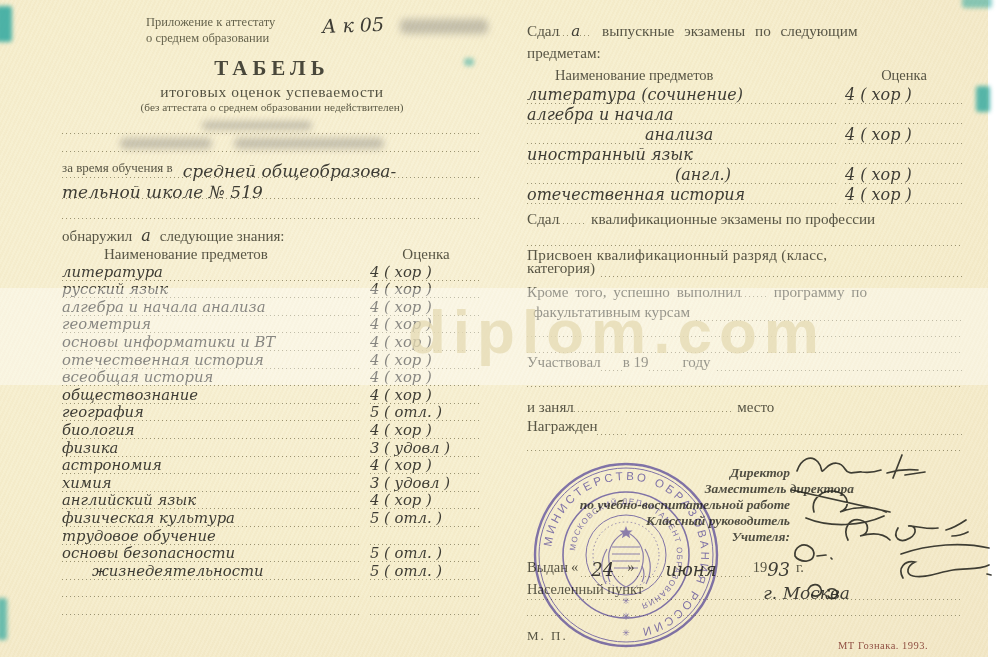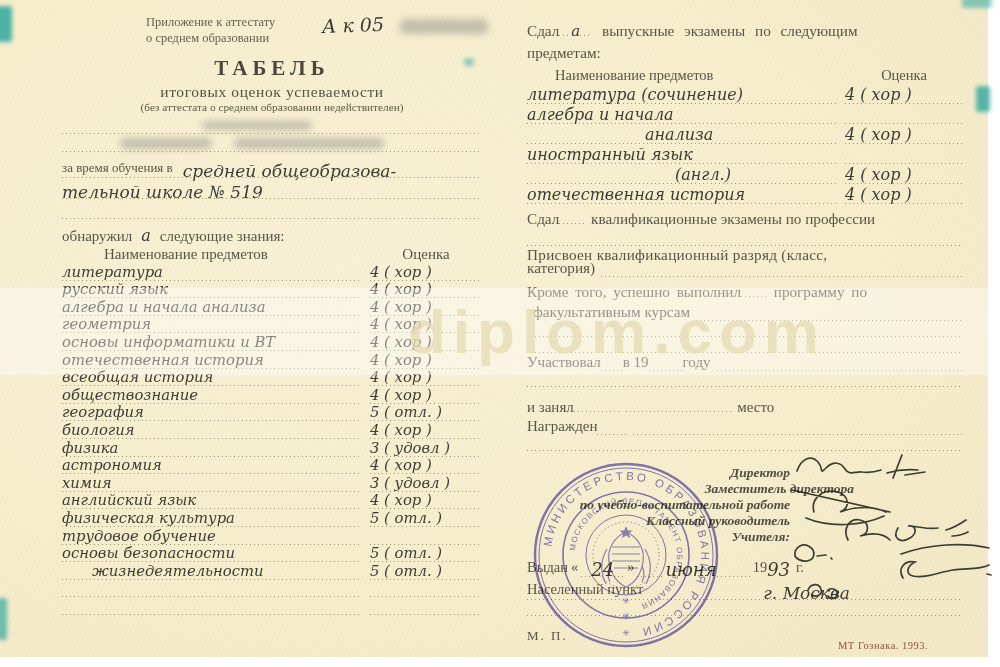--- a/index.html
+++ b/index.html
@@ -87,21 +87,21 @@
   .issued .hand{font-size:18px;margin-bottom:-3px;}
   .issued .q{padding:0 3px 1px 3px;}
   .issued .pb{padding-bottom:1px;}
   .settlement{height:23px;display:flex;align-items:flex-end;font-size:14.5px;}
   .settlement .hand{font-size:17px;margin-left:120px;margin-bottom:-3px;}
   .settlement .lbl{padding-bottom:2px;}
   .mp{margin-top:12px;font-size:13px;letter-spacing:2px;}
   .goznak{position:absolute;left:838px;top:640px;font-size:10.5px;color:#8d4a3e;letter-spacing:.5px;}
 
   
-  .watermark{position:absolute;left:0;top:288px;width:988px;height:87px;
+  .watermark{position:absolute;left:0;top:288px;width:988px;height:97px;
              background:rgba(255,255,255,.38);z-index:40;pointer-events:none;}
   .watermark .wm-text{position:absolute;left:408px;top:8px;
       font-family:"Liberation Sans",sans-serif;font-weight:bold;font-size:62px;
       letter-spacing:7px;color:rgba(228,217,178,.75);}
 
   
   .stamp{position:absolute;left:528px;top:452px;width:196px;height:206px;z-index:30;
          mix-blend-mode:multiply;opacity:.82;}
 
   

